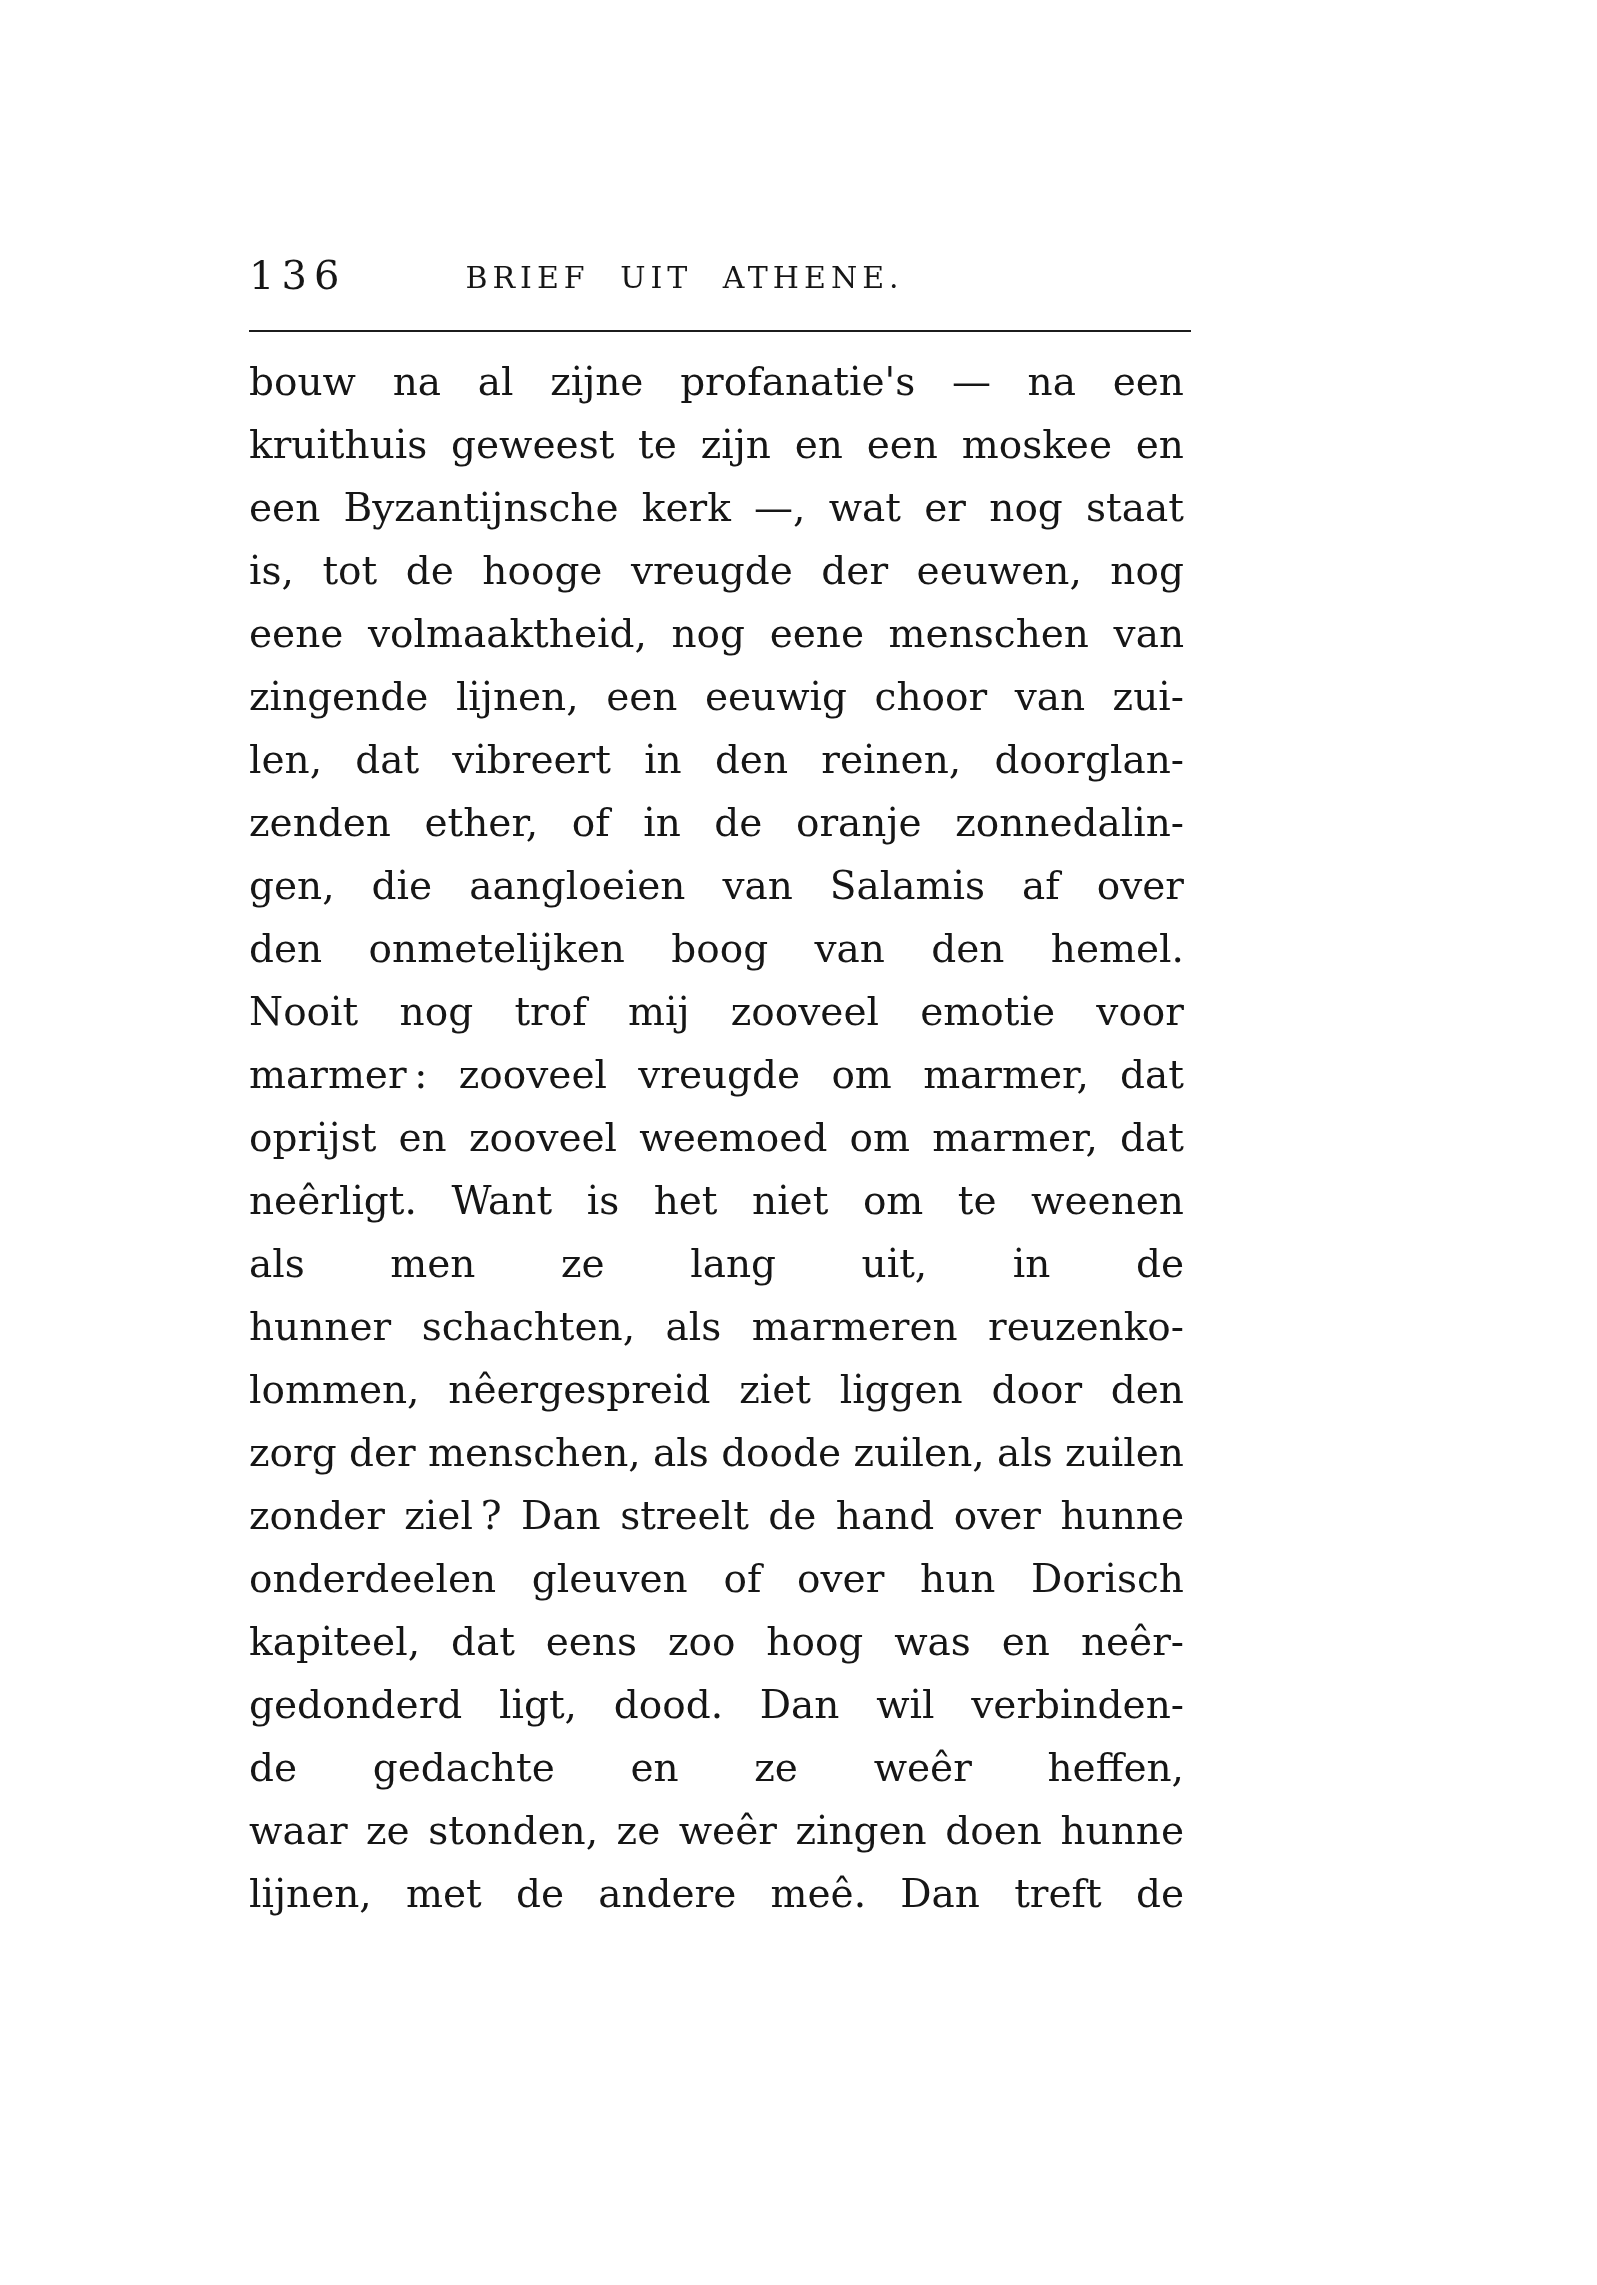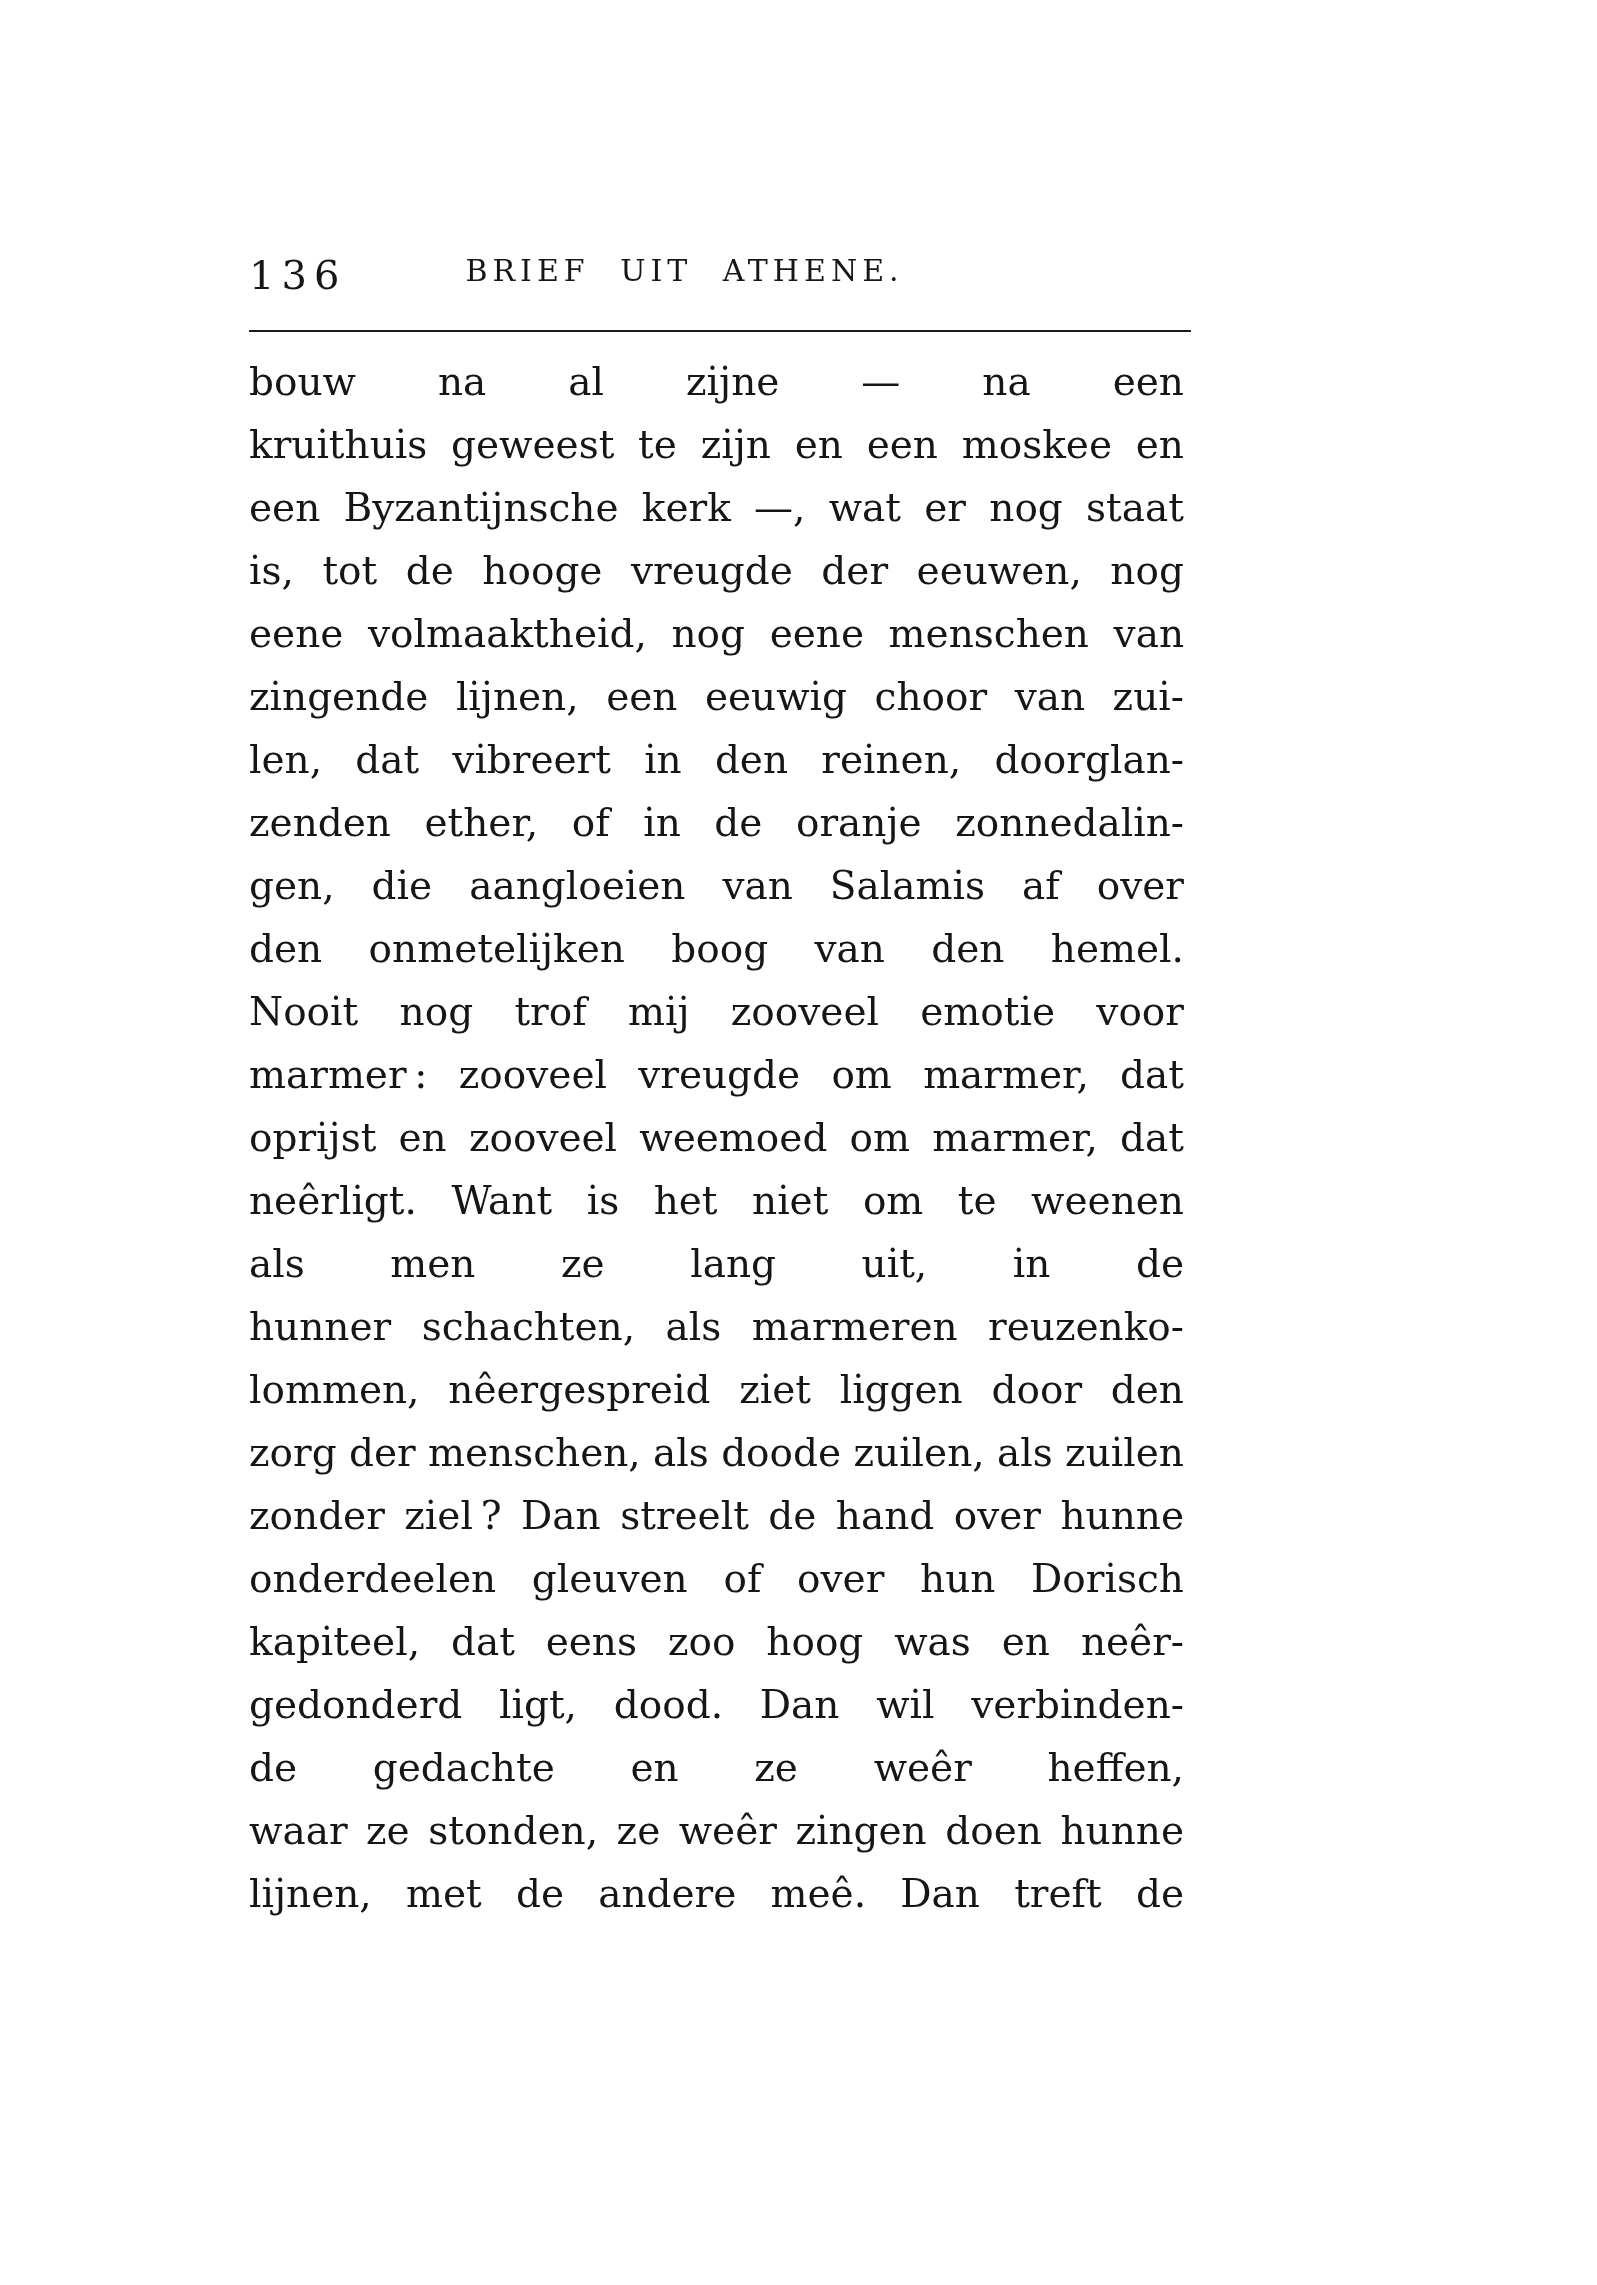--- a/index.html
+++ b/index.html
@@ -20,21 +20,21 @@
     position: absolute;
     left: 249px;
     top: 255px;
     font-size: 40px;
     letter-spacing: 7px;
     line-height: 1;
   }
   .header-title {
     position: absolute;
     left: 249px;
-    top: 256px;
+    top: 263px;
     width: 935px;
     transform: translateX(-32px);
     text-align: center;
     font-size: 30px;
     letter-spacing: 5px;
     word-spacing: 16px;
     line-height: 1;
     white-space: nowrap;
   }
   .header-rule {
@@ -72,20 +72,21 @@
   <div class="header-title">BRIEF UIT ATHENE.</div>
 
   <div class="header-rule"></div>
 
   <div class="body-text">
     <div class="bodyline">
         <span>bouw</span>
         <span>na</span>
         <span>al</span>
         <span>zijne</span>
+        <span>profanatie's</span>
         <span>—</span>
         <span>na</span>
         <span>een</span>
       </div>
     <div class="bodyline">
         <span>kruithuis</span>
         <span>geweest</span>
         <span>te</span>
         <span>zijn</span>
         <span>en</span>

